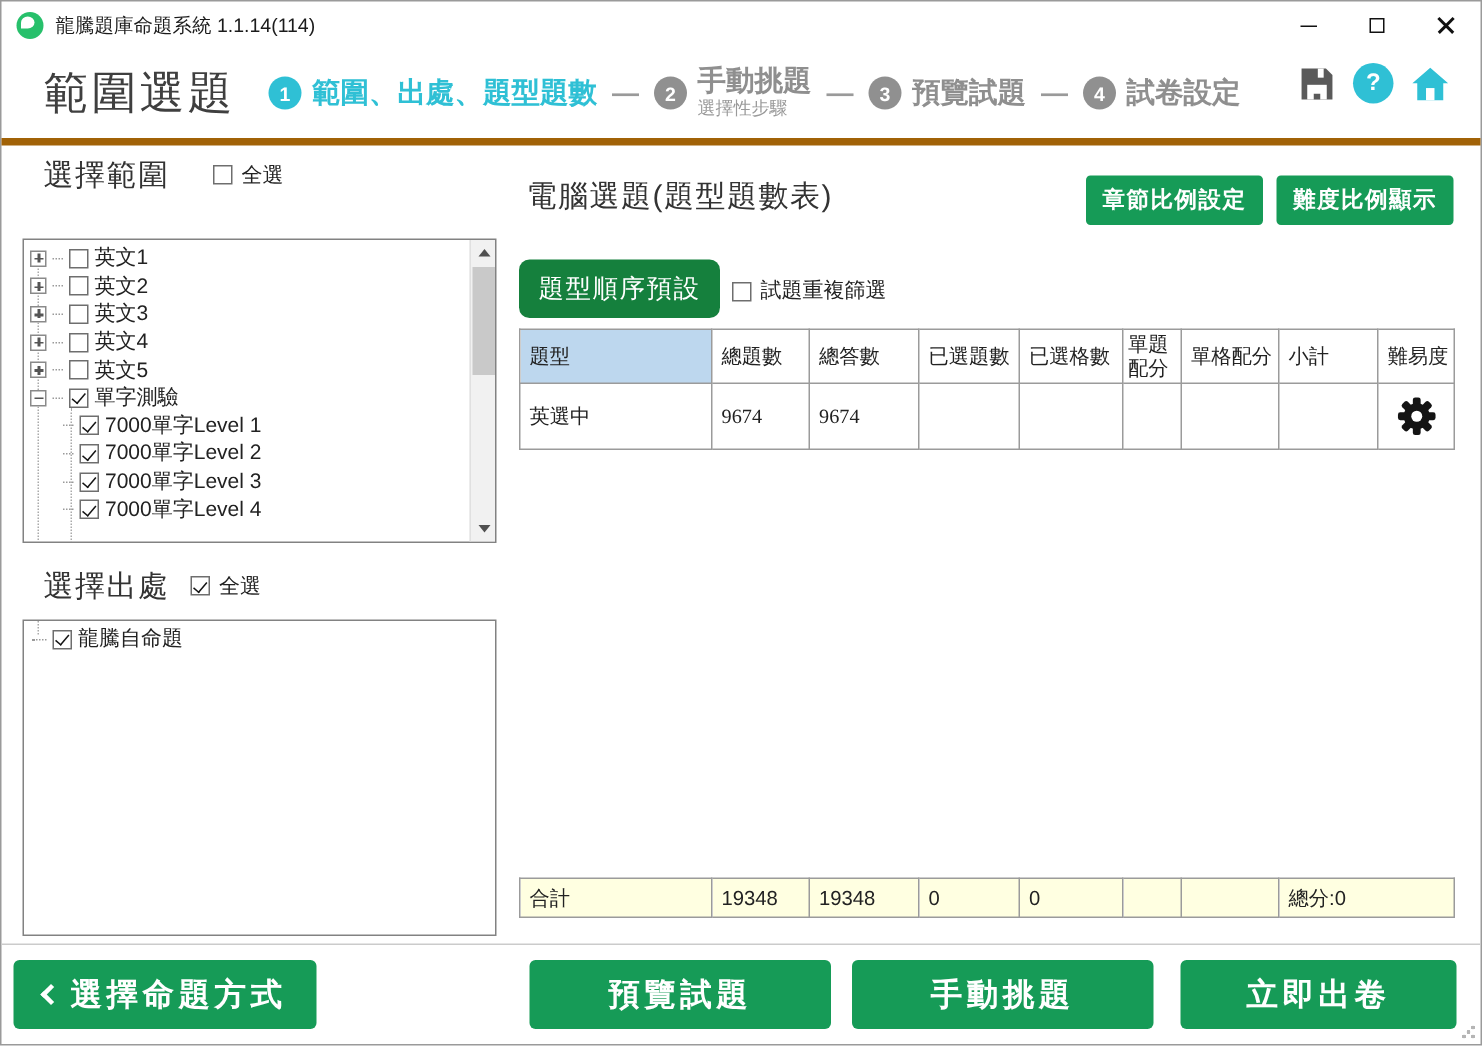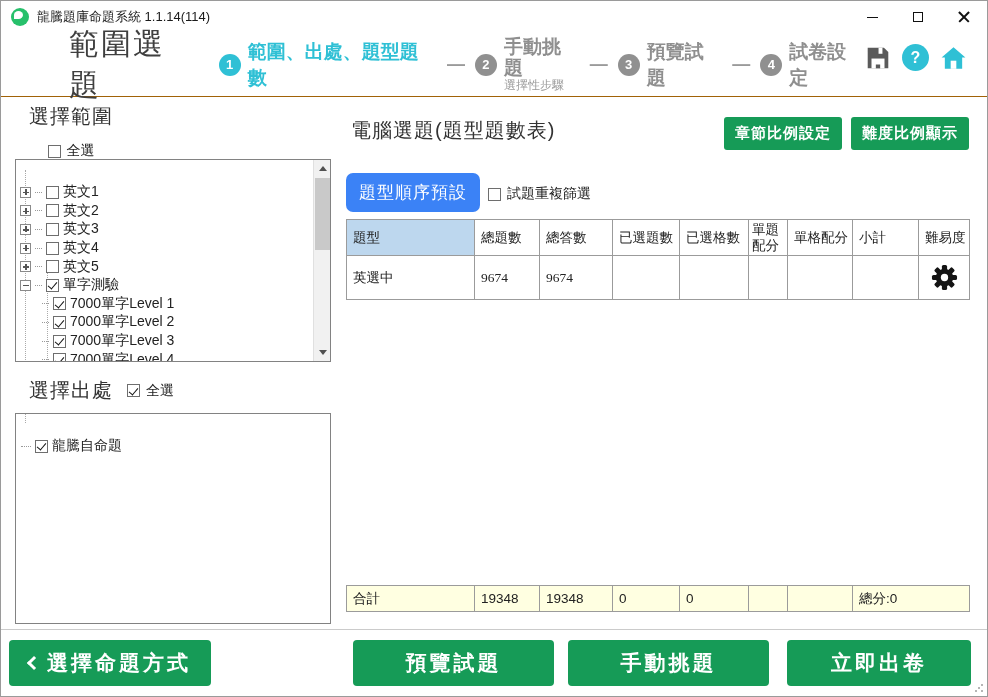--- a/index.html
+++ b/index.html
@@ -14,45 +14,45 @@
   .wtitle { font-size:13px; color:#1b1b1b;text-align:right; }
   .wincontrols { margin-left:auto; display:flex; height:32px; }
   .winbtn { width:46px; height:32px; display:flex; align-items:center; justify-content:center; cursor:pointer; }
   .ico-min { width:11px; height:0; border-top:1.6px solid #111; }
   .ico-max { width:10px; height:10px; border:1.4px solid #111; }
   .ico-close { position:relative; width:12px; height:12px; }
   .ico-close::before,.ico-close::after { content:""; position:absolute; left:-1px; top:5px; width:14px; height:1.6px; background:#111; }
   .ico-close::before { transform:rotate(45deg); } .ico-close::after { transform:rotate(-45deg); }
 
   
-  .header { position:absolute; left:0; top:32px; width:100%; height:64px; border-bottom:1px solid #a16207; display:flex; align-items:center;padding-left:40px; }
+  .header { position:absolute; left:0; top:32px; width:100%; height:64px; border-bottom:5px solid #a16207; display:flex; align-items:center; }
   .page-title { font-size:30px; color:#3f3f3f; margin-left:28px; letter-spacing:2px; }
   .steps { display:flex; align-items:center; margin-left:22px; }
   .stepnum { width:22px; height:22px; border-radius:50%; background:#909090; color:#fff; font-size:13px; font-weight:bold; display:inline-flex; align-items:center; justify-content:center; flex:none; }
   .step { display:flex; align-items:center; gap:7px; color:#8f8f8f; font-size:19px; font-weight:bold; }
   .step.active .stepnum { background:#2fc0d5; }
   .step.active { color:#2fc0d5; }
   .steplabel2 { display:flex; flex-direction:column; line-height:1.1; }
   .stepsub { font-size:12px; font-weight:normal; color:#9a9a9a; }
   .sep { color:#9a9a9a; font-size:18px; margin:0 10px; font-weight:bold; }
   .hdr-icons { margin-left:auto; margin-right:20px; display:flex; align-items:center; gap:11px; margin-top:-14px; }
   .help-circle { width:27px; height:27px; border-radius:50%; background:#2fc0d5; color:#fff; font-size:16px; font-weight:bold; display:flex; align-items:center; justify-content:center; cursor:pointer; }
   .hicon { cursor:pointer; display:block; }
 
   
   .sec-title { font-size:20px; color:#333; letter-spacing:1px; }
   .cbrow { display:flex; align-items:center; gap:6px; }
   .cb { width:13px; height:13px; border:1px solid #6e6e6e; background:#fff; position:relative; flex:none; cursor:pointer; }
   .cb.checked::after { content:""; position:absolute; left:3.2px; top:0.6px; width:4px; height:8px; border:solid #141414; border-width:0 1.8px 1.8px 0; transform:rotate(40deg); }
   .cblabel { font-size:14px; color:#222; }
-  .range-head { position:absolute; left:28px; top:102px; display:flex; align-items:center; gap:12px;flex-direction:column; }
+  .range-head { position:absolute; left:28px; top:102px; display:flex; align-items:center; gap:29px; }
   .treebox { position:absolute; left:14px; width:316px; border:1px solid #828282; background:#fff; overflow:hidden; }
   #rangebox { top:158px; height:203px; }
   #sourcebox { top:412px; height:211px; }
-  .treecontent { position:absolute; left:0; top:3px; right:17px;margin-top:20px; }
+  .treecontent { position:absolute; left:0; top:3px; right:17px; }
   .trow { display:flex; align-items:center; height:18.6px; font-size:14px; gap:4px; cursor:default; }
   .trow .lbl { white-space:nowrap; }
   .expand { width:11px; height:11px; border:1px solid #8a8a8a; background:#fff; position:relative; flex:none; margin-left:4px; }
   .expand::before { content:""; position:absolute; left:1.5px; top:4.2px; width:6px; height:1.4px; background:#555; }
   .expand.plus::after { content:""; position:absolute; left:4.2px; top:1.5px; width:1.4px; height:6px; background:#555; }
   .dots { width:7px; height:0; border-top:1px dotted #9a9a9a; flex:none; }
   .trow.child { padding-left:26px; }
   .vline { position:absolute; left:9px; top:10px; width:0; height:190px; border-left:1px dotted #aaa; }
   .vline2 { position:absolute; left:31px; top:112px; width:0; height:92px; border-left:1px dotted #aaa; }
   .vline3 { position:absolute; left:9px; top:0px; width:0; height:9px; border-left:1px dotted #aaa; }
@@ -61,21 +61,21 @@
   .sb-up { top:0; } .sb-down { bottom:0; }
   .tri-up { width:0; height:0; border-left:4px solid transparent; border-right:4px solid transparent; border-bottom:5px solid #505050; }
   .tri-down { width:0; height:0; border-left:4px solid transparent; border-right:4px solid transparent; border-top:5px solid #505050; }
   .sb-thumb { position:absolute; left:1px; top:18px; width:15px; height:72px; background:#c9c9c9; cursor:pointer; }
   .source-head { position:absolute; left:28px; top:376px; display:flex; align-items:center; gap:14px; }
 
   
   .main-title { position:absolute; left:350px; top:116px; font-size:20px; color:#333; letter-spacing:1px; }
   .top-btns { position:absolute; right:18px; top:116px; display:flex; gap:9px; }
   .gbtn { background:#169b57; color:#ffffff; border:none; border-radius:3px; font-size:15px; font-weight:bold; padding:7px 11px; cursor:pointer; font-family:inherit; letter-spacing:1px; }
-  .graybtn { position:absolute; left:345px; top:172px; background:#3b82f6; color:#fff; border:none; border-radius:7px; font-size:17px; padding:8px 13px; cursor:pointer; font-family:inherit; letter-spacing:1px; }
+  .graybtn { position:absolute; left:345px; top:172px; background:#15803d; color:#fff; border:none; border-radius:7px; font-size:17px; padding:8px 13px; cursor:pointer; font-family:inherit; letter-spacing:1px; }
   .repeat-cb { position:absolute; left:487px; top:184px; }
 
   table { border-collapse:collapse; table-layout:fixed; }
   .qtable { position:absolute; left:345px; top:218px;font-family:Liberation Serif, serif; }
   .qtable td,.qtable th, .ttable td { border:1px solid #9b9b9b; font-size:13.5px; font-weight:normal; text-align:left; padding:2px 2px 2px 6px; overflow:hidden; }
   .qtable th { height:35px; background:#fff; }
   .qtable th.first { background:#bdd7ee; }
   .qtable td { height:44px; background:#fff; }
   .qtable tr.yellow td { background:#ffffe1; }
   .qtable td.gearcell { background:#fff; text-align:center; padding:0; }

